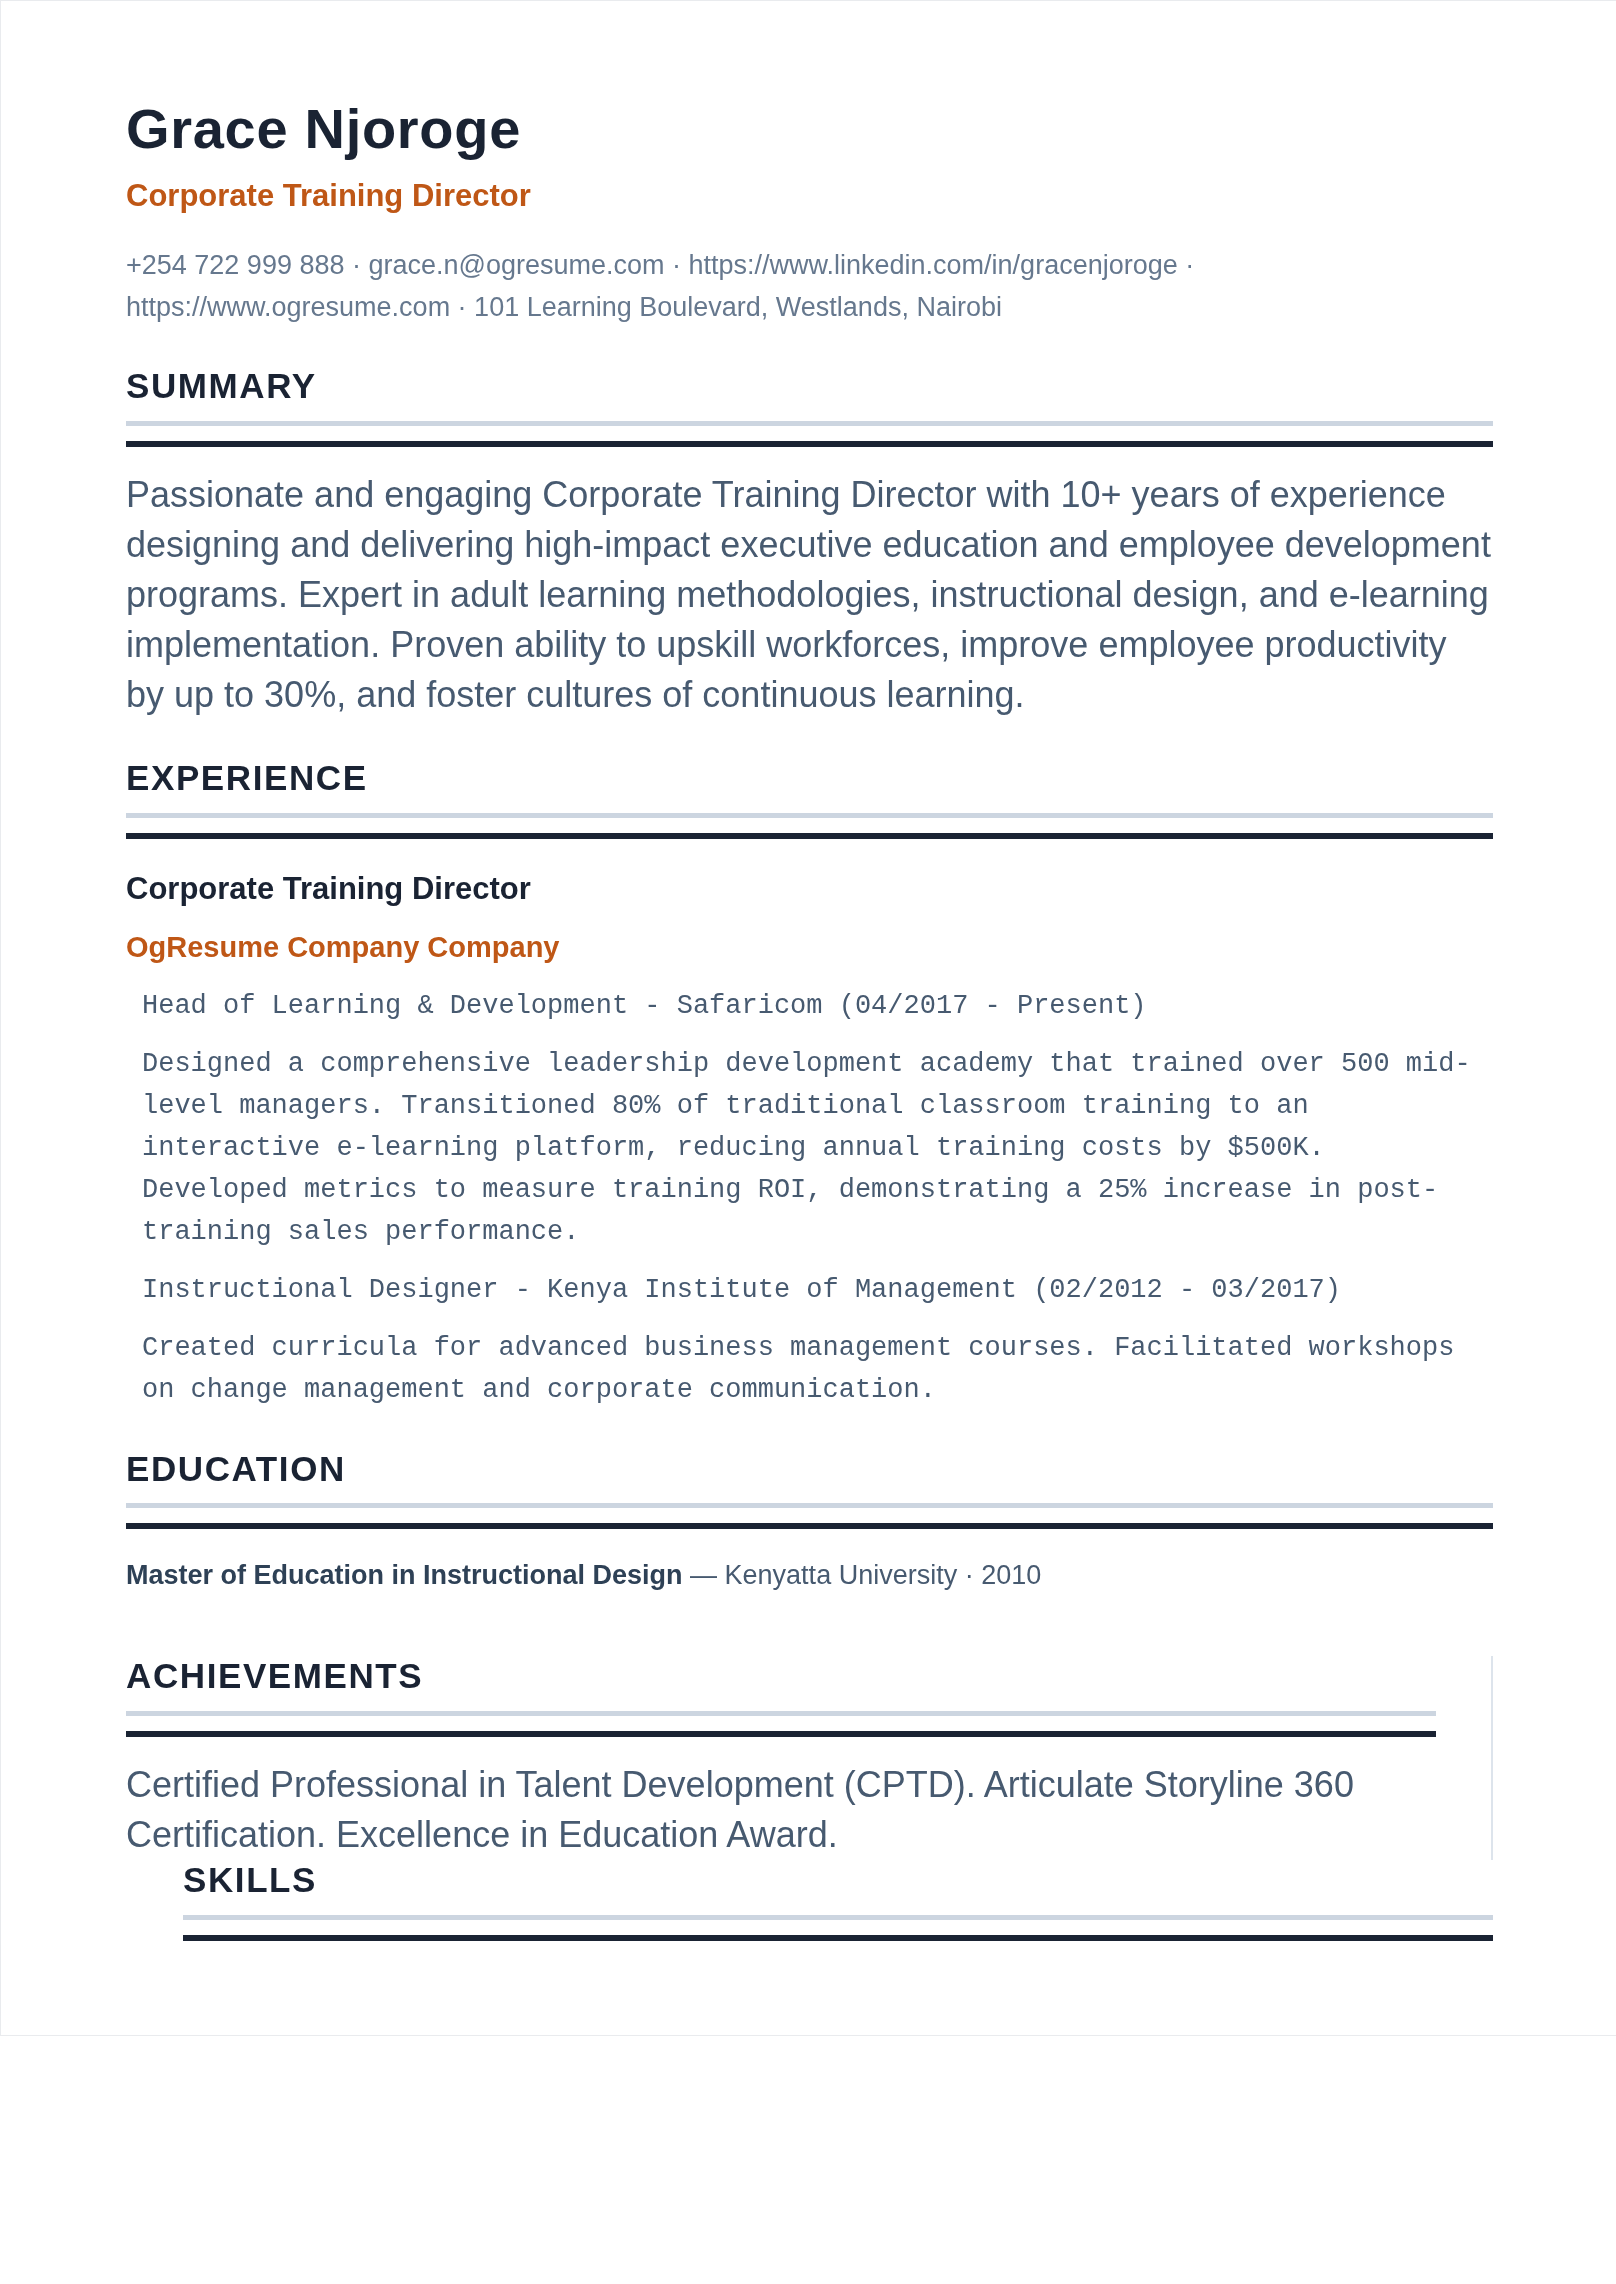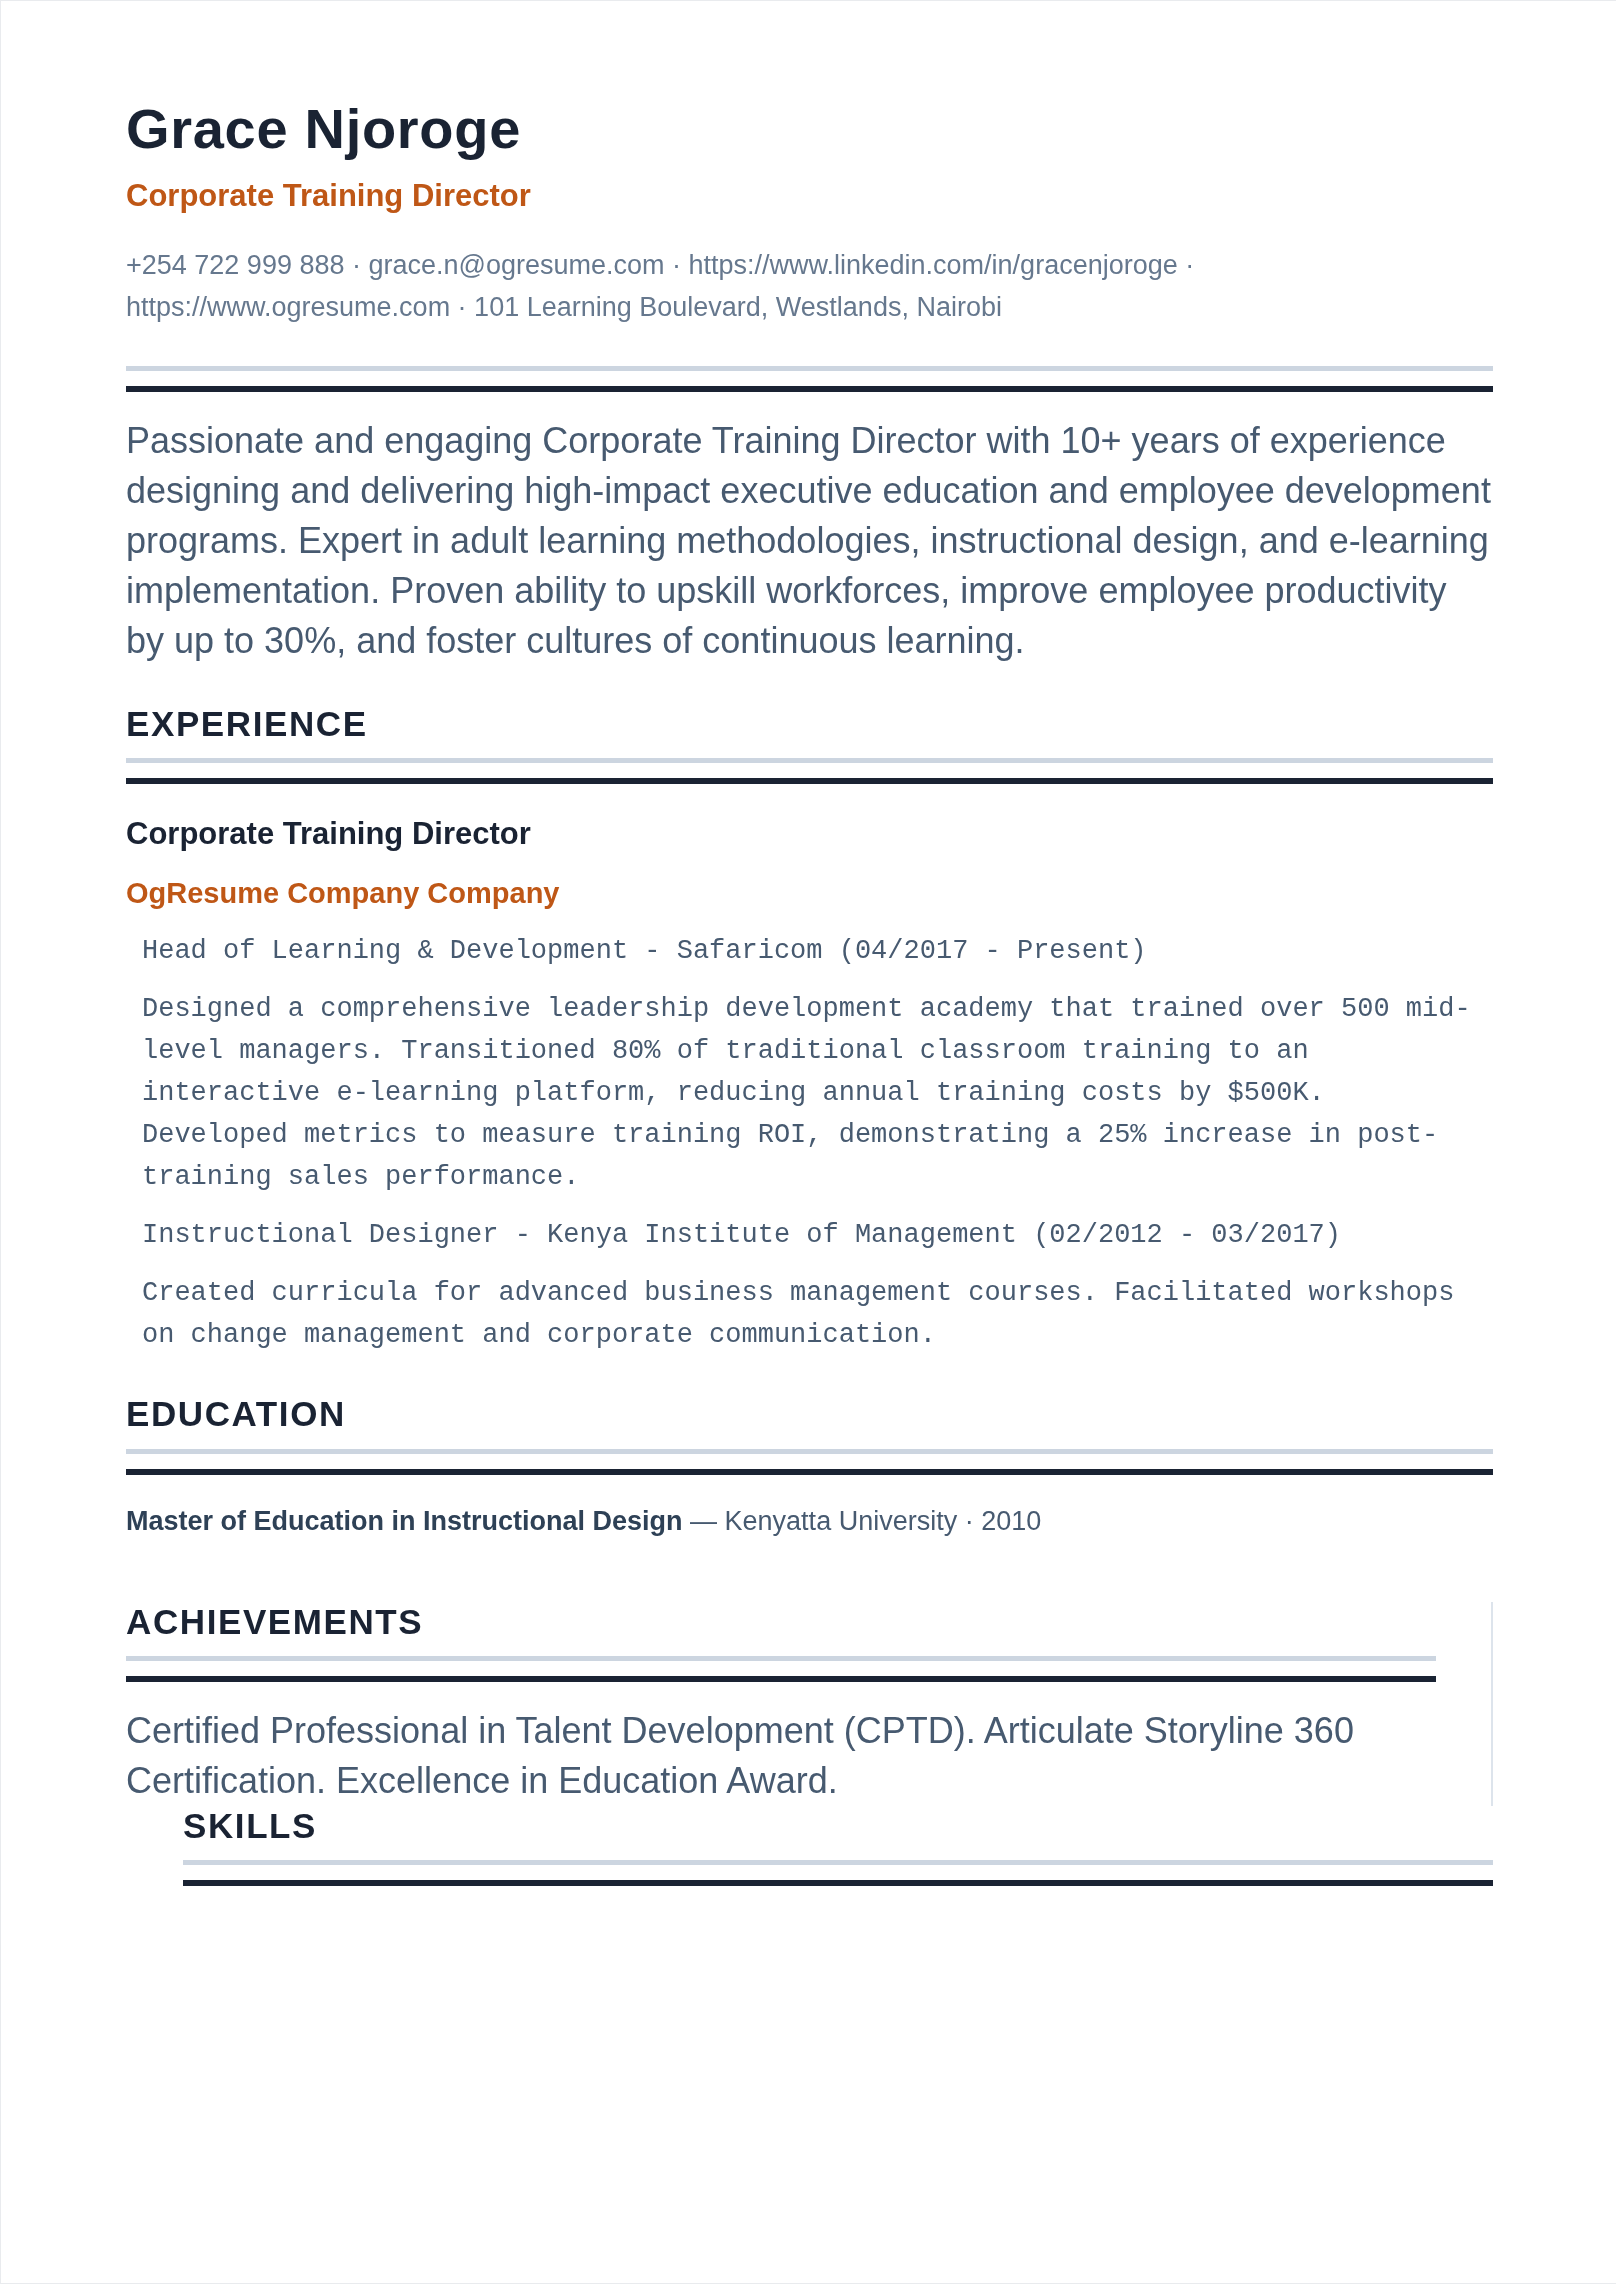--- a/index.html
+++ b/index.html
@@ -3,21 +3,21 @@
 <meta charset="utf-8">
 <style>
   html, body {
     margin: 0;
     padding: 0;
     background: #ffffff;
   }
   .page {
     position: relative;
     width: 1617px;
-    height: 2284px;
+    height: 2036px;
     box-sizing: border-box;
     background: #ffffff;
     border: 1.3px solid #e9ebee;
     padding: 98px 123px 0 125px;
     font-family: "Liberation Sans", sans-serif;
     overflow: hidden;
   }
   .person-name {
     margin: 0 0 19.5px 0;
     font-size: 56px;
@@ -122,20 +122,21 @@
 
 <div class="page">
 
   <header>
     <h1 class="person-name">Grace Njoroge</h1>
     <div class="person-title">Corporate Training Director</div>
     <p class="contact-line">+254 722 999 888 · grace.n@ogresume.com · https://www.linkedin.com/in/gracenjoroge · https://www.ogresume.com · 101 Learning Boulevard, Westlands, Nairobi</p>
   </header>
 
   <section class="section">
+    <h2 class="section-heading">SUMMARY</h2>
     <div class="rule-light"></div>
     <div class="rule-dark"></div>
     <p class="body-text">Passionate and engaging Corporate Training Director with 10+ years of experience designing and delivering high-impact executive education and employee development programs. Expert in adult learning methodologies, instructional design, and e-learning implementation. Proven ability to upskill workforces, improve employee productivity by up to 30%, and foster cultures of continuous learning.</p>
   </section>
 
   <section class="section">
     <h2 class="section-heading">EXPERIENCE</h2>
     <div class="rule-light"></div>
     <div class="rule-dark"></div>
     <h3 class="exp-job-title">Corporate Training Director</h3>

